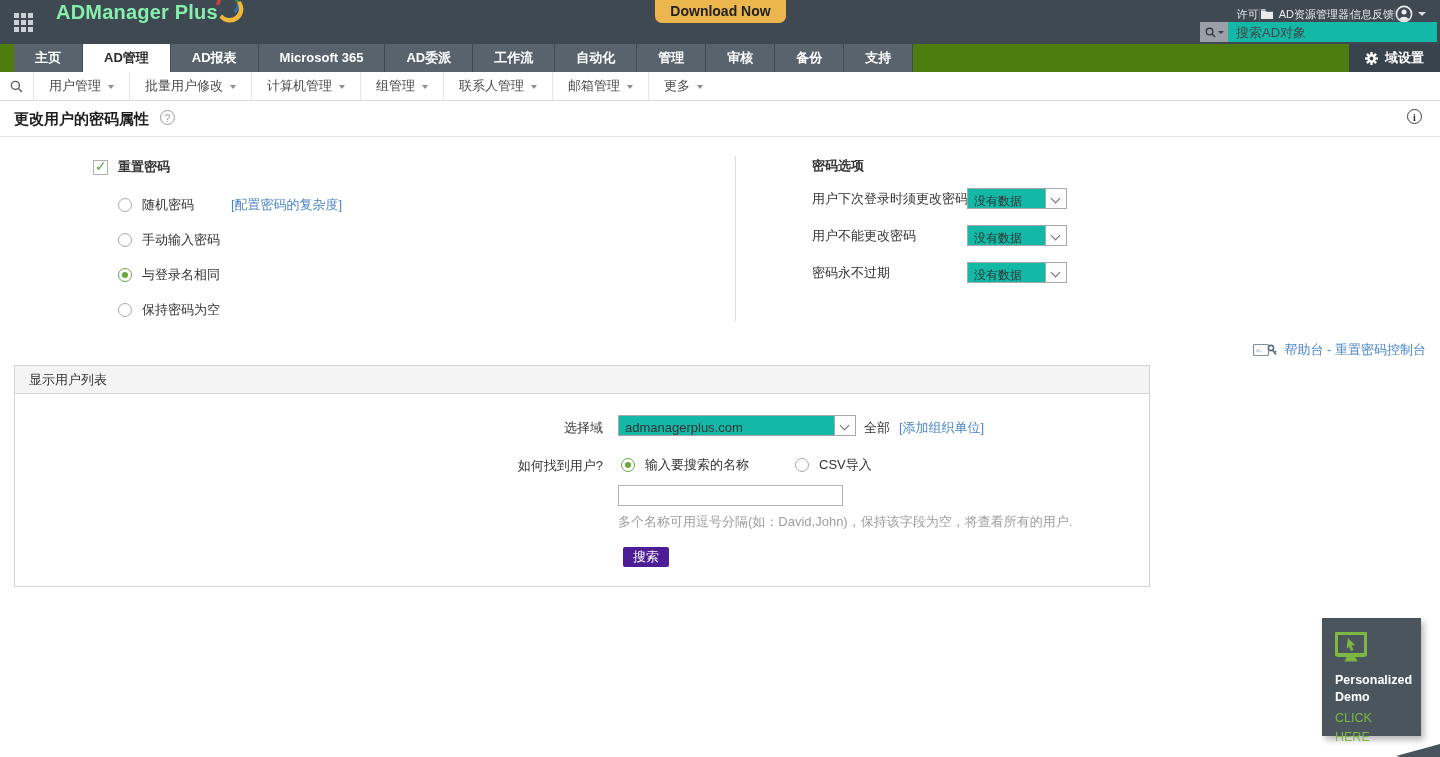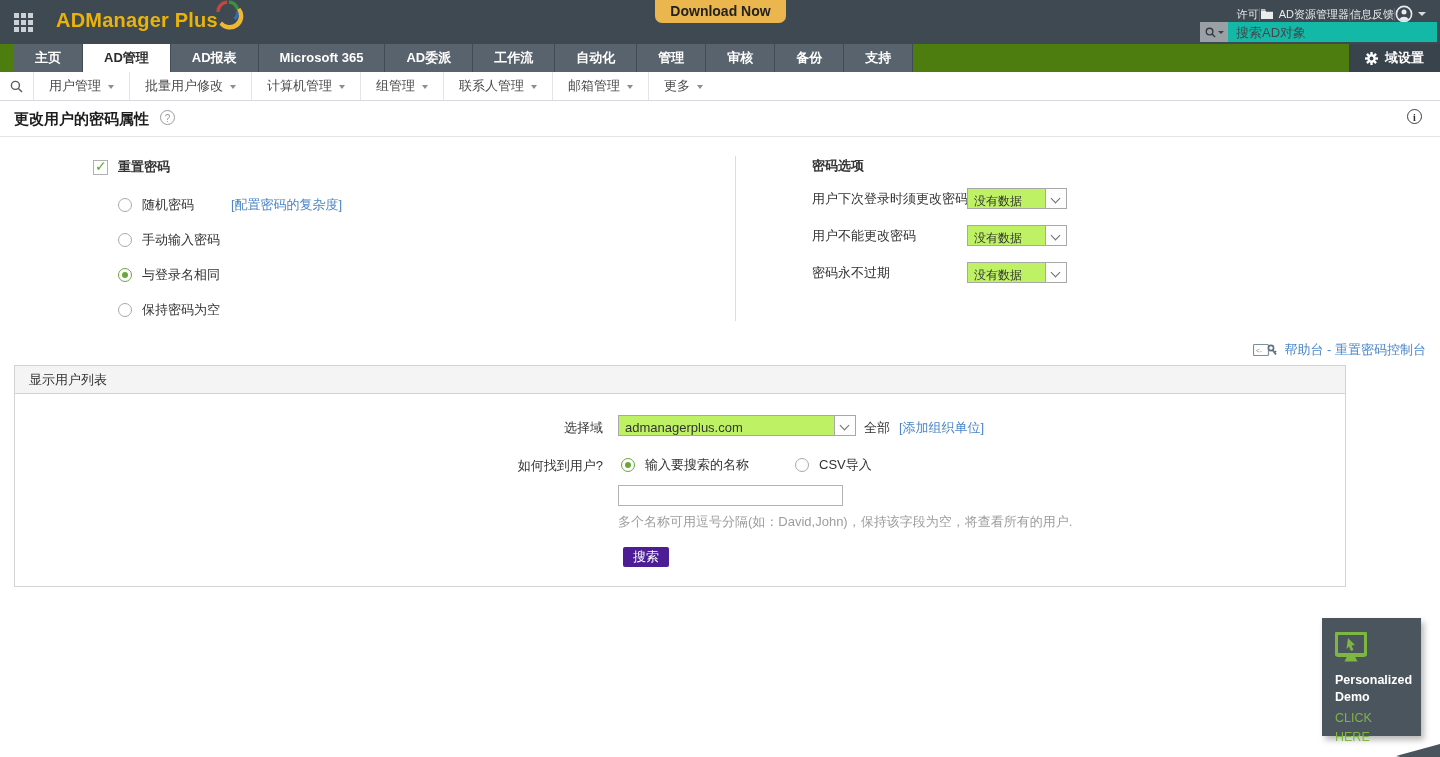--- a/index.html
+++ b/index.html
@@ -4,21 +4,21 @@
 <style>
   * { margin:0; padding:0; box-sizing:border-box; }
   html,body { width:1440px; height:757px; }
   body { font-family:"Liberation Sans","DejaVu Sans",sans-serif; background:#fff; position:relative; overflow:hidden; }
 
   
   .topbar { position:absolute; left:0; top:0; width:1440px; height:44px; background:#3f4952; }
   .grid-icon { position:absolute; left:14px; top:13px; width:19px; height:19px;
     display:grid; grid-template-columns:repeat(3,5px); grid-template-rows:repeat(3,5px); gap:2px; }
   .grid-icon span { background:#ccd1d5; }
-  .logo { position:absolute; left:56px; top:9px; color:#eab308; font-size:20px; display:flex; align-items:flex-start; }
+  .logo { position:absolute; left:56px; top:1px; color:#86efac; font-size:20px; display:flex; align-items:flex-end; }
   .logo .b { font-weight:bold; letter-spacing:.2px; }
   .logo svg { margin-left:-6px; margin-top:-14px; }
   .download-btn { position:absolute; left:655px; top:0; width:131px; height:23px; background:#ecb64f;
     color:#222; font-size:14px; font-weight:bold; text-align:center; line-height:23px;
     border-radius:0 0 7px 7px; cursor:pointer; }
   .topbar-links { position:absolute; right:14px; top:5px; display:flex; align-items:center; 
     color:#e9ebed; font-size:11px; height:18px;text-align:right; }
   .topbar-links .lnk { display:flex; align-items:center; gap:5px; cursor:pointer; }
   .vsep { width:1px; height:13px; background:#5d6770; }
   .caret-w { width:0; height:0; border-left:4px solid transparent; border-right:4px solid transparent; border-top:4px solid #d7dbde; }
@@ -62,32 +62,32 @@
   .radio { width:14px; height:14px; border:1px solid #a9a9a9; border-radius:50%; background:#fff; position:relative; cursor:pointer; flex:0 0 auto; }
   .radio.checked { border-color:#69a73d; }
   .radio.checked::after { content:''; position:absolute; left:3px; top:3px; width:6px; height:6px; border-radius:50%; background:#69a73d; }
   .blue-link { color:#4a86c8; cursor:pointer; text-decoration:none; }
   .cplx { margin-left:27px; }
 
   .vdivider { position:absolute; left:735px; top:156px; width:1px; height:165px; background:#dcdcdc; }
 
   .pw-title { position:absolute; left:812px; top:157px; font-size:13px; font-weight:bold; color:#333; }
   .pw-label { position:absolute; left:812px; font-size:13px; color:#333; line-height:21px; }
-  .sel { position:absolute; display:flex; height:21px; border:1px solid #a8a8a8; background:#bef264; font-size:12px; color:#333; cursor:pointer; }
+  .sel { position:absolute; display:flex; height:21px; border:1px solid #a8a8a8; background:#14b8a6; font-size:12px; color:#333; cursor:pointer; }
   .sel .val { flex:1; padding:4px 0 0 6px; white-space:nowrap; overflow:hidden; }
   .sel .chev { width:21px; border-left:1px solid #a8a8a8; position:relative; background:#fdfdfd; }
   .sel .chev::after { content:''; position:absolute; left:6px; top:6px; width:6px; height:6px;
     border-right:1.6px solid #6d6d6d; border-bottom:1.6px solid #6d6d6d; transform:rotate(45deg); }
   .pw-sel { left:967px; width:100px; }
 
   
   .helpdesk { position:absolute; top:341px; right:14px; display:flex; align-items:center; gap:7px; font-size:13px; }
 
   
-  .user-box { position:absolute; left:14px; top:365px; width:1332px; height:222px; border:1px solid #d3d3d3; background:#fff; }
+  .user-box { position:absolute; left:14px; top:365px; width:1136px; height:222px; border:1px solid #d3d3d3; background:#fff; }
   .user-box-header { height:28px; background:#f4f4f4; border-bottom:1px solid #d3d3d3;
     font-size:13px; color:#333; line-height:28px; padding-left:14px; }
   .fl-label { position:absolute; font-size:13px; color:#333; width:300px; text-align:right; }
   .dom-sel { left:603px; top:49px; width:238px; }
   .dom-sel .val { font-size:13px; }
   .all-lbl { position:absolute; left:849px; top:53px; font-size:13px; color:#333; }
   .add-ou { position:absolute; left:884px; top:53px; font-size:13px; }
   .find-radios { position:absolute; left:606px; top:90px; display:flex; align-items:center; gap:10px; font-size:13px; color:#333; }
   .find-radios .gap { width:26px; }
   .name-input { position:absolute; left:603px; top:119px; width:225px; height:21px; border:1px solid #b3b3b3; outline:0;

